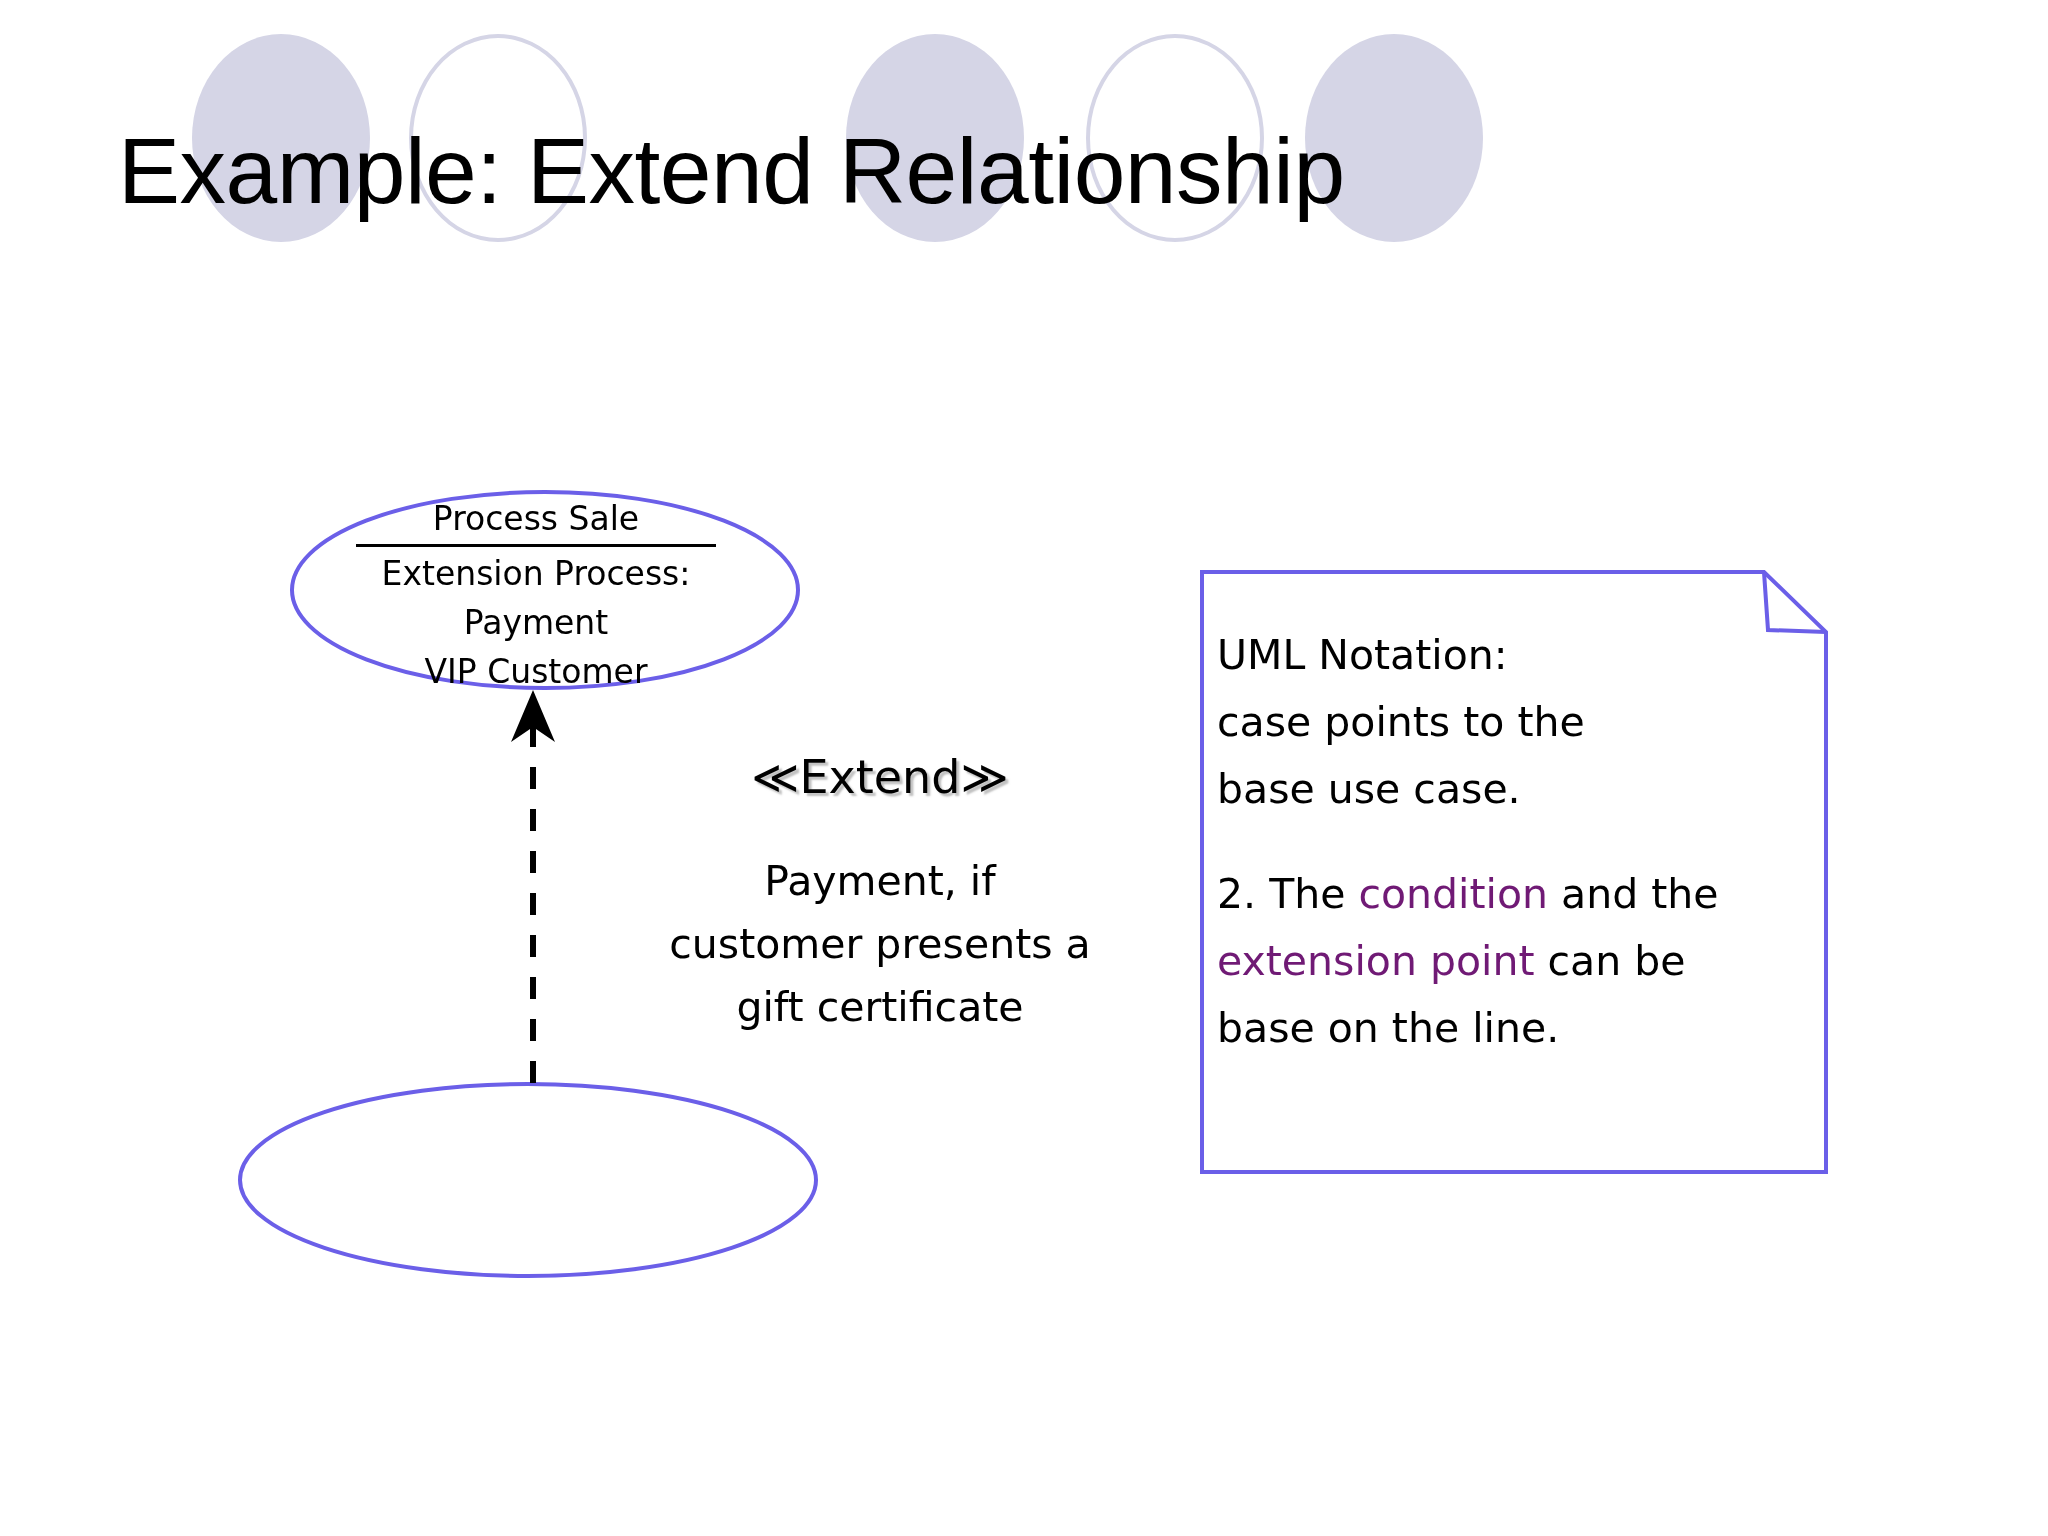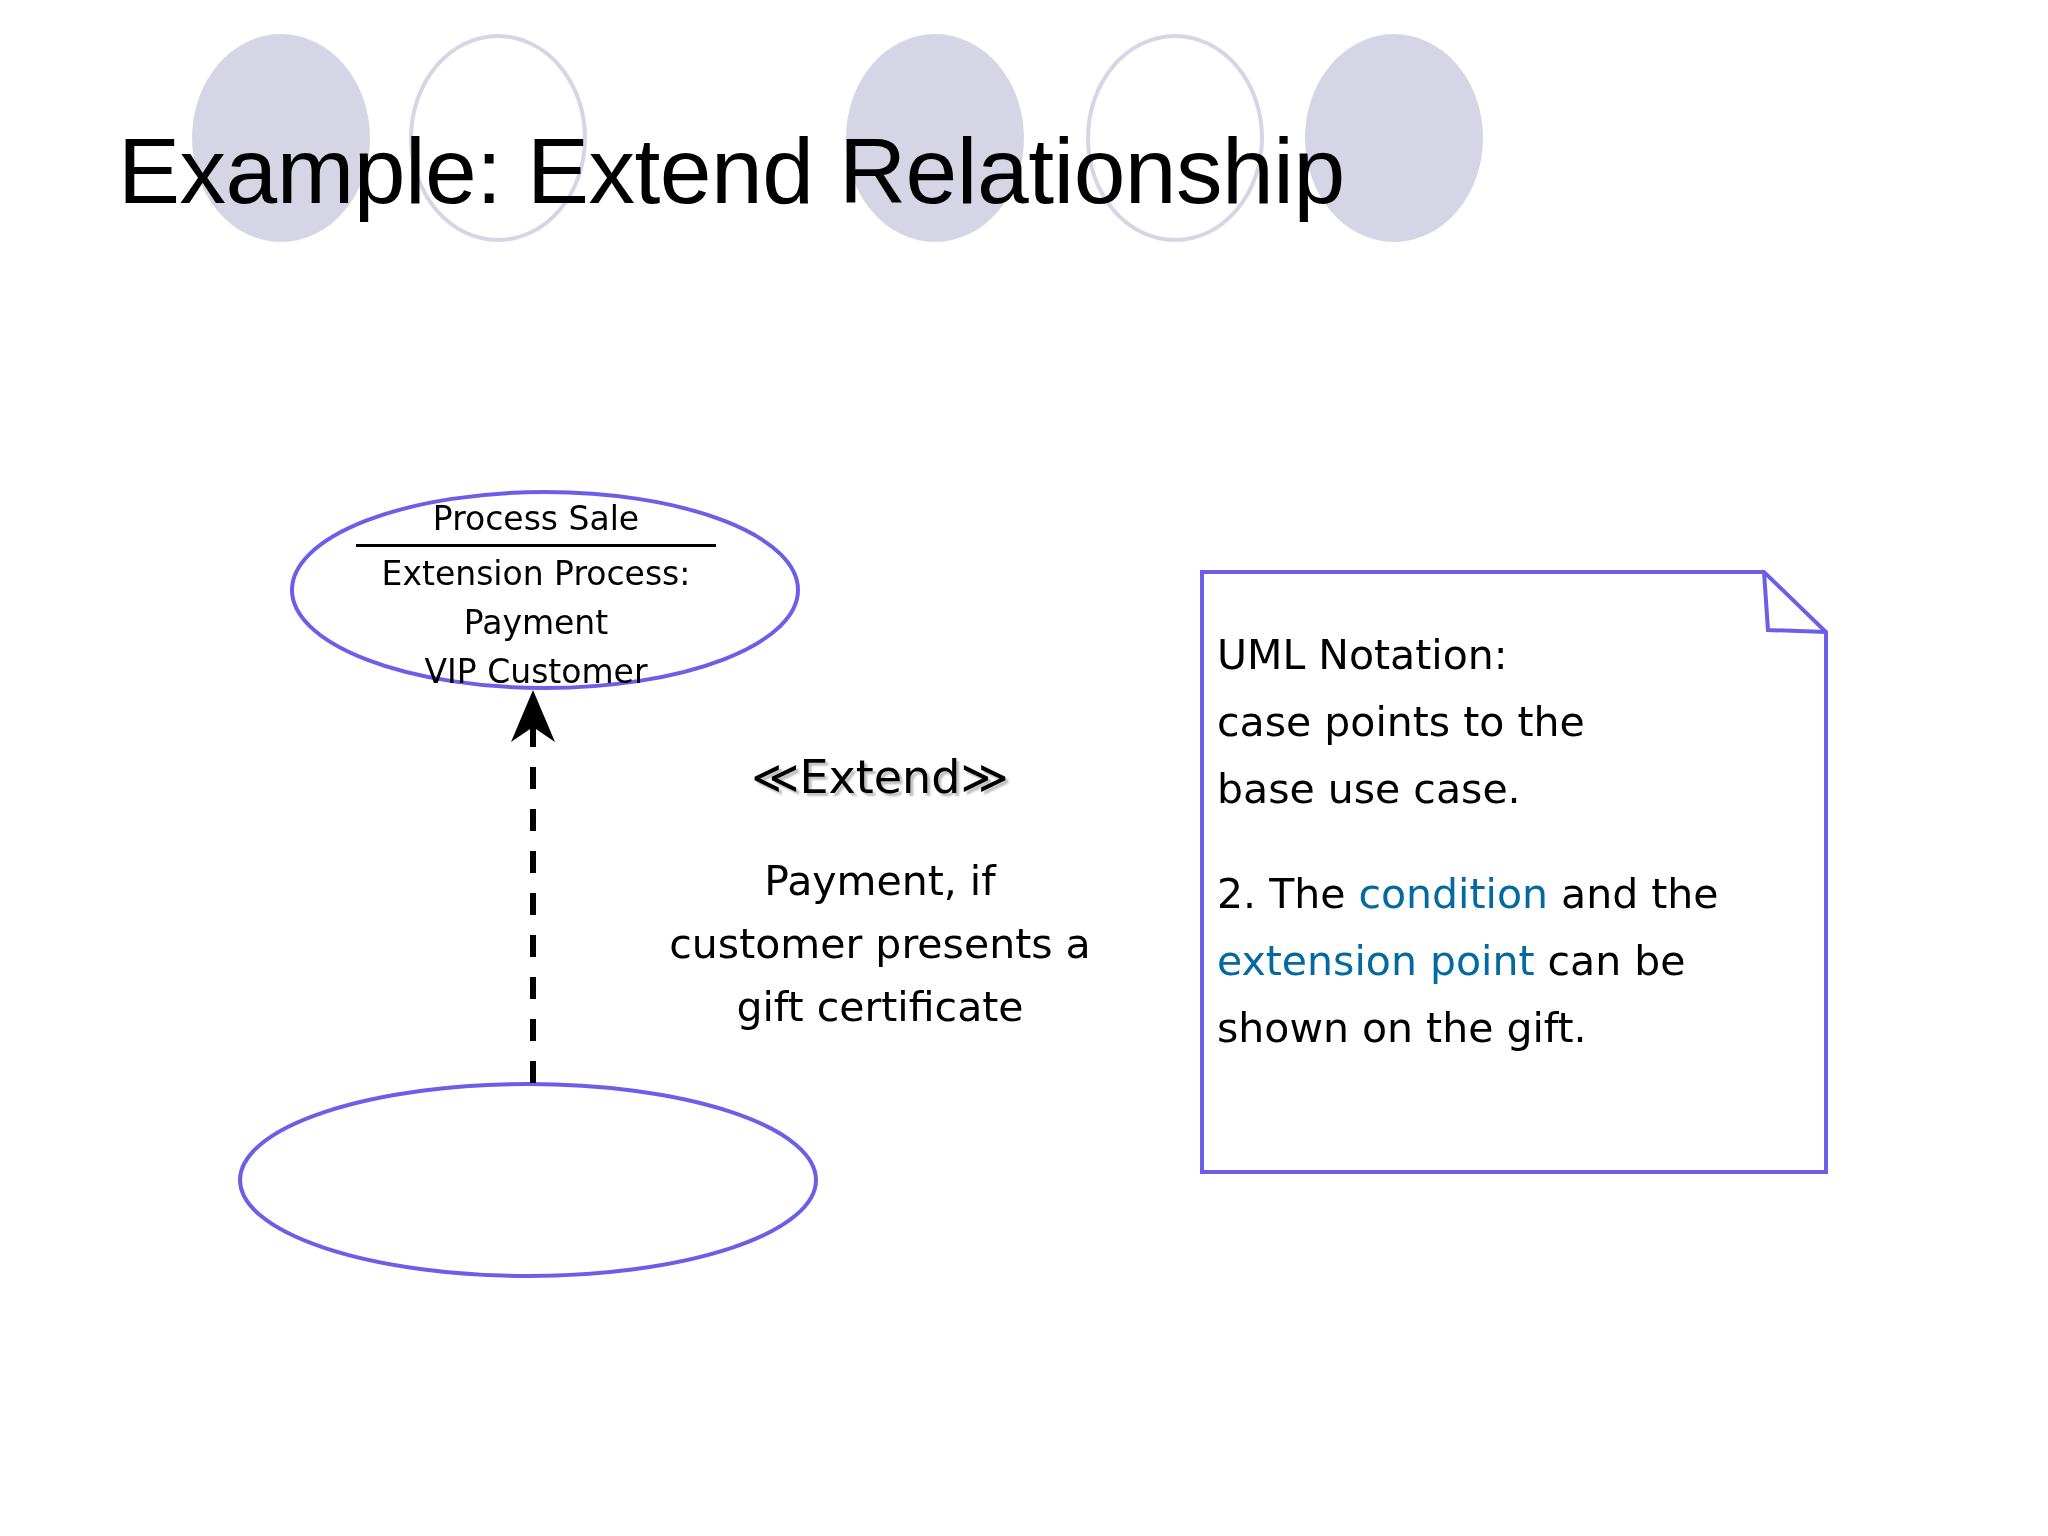--- a/index.html
+++ b/index.html
@@ -135,21 +135,21 @@
     color: #000000;
     font-family: "DejaVu Sans", sans-serif;
   }
   .note-text p {
     margin: 4px;
   }
   .note-gap {
     height: 34px;
   }
   .accent {
-    color: #0369a1;
+    color: #701a75;
     text-align: right;
   }
   .num-indent {
     display: inline-block;
     width: 62px;
   }
 </style>
 </head>
 <body>
 
@@ -197,17 +197,17 @@
       <div>gift certificate</div>
     </div>
 
     <div class="note-text">
       <p>UML Notation:</p>
       <p>case points to the</p>
       <p>base use case.</p>
       <div class="note-gap"></div>
       <p><span>2. The </span><span class="accent">condition</span><span> and the</span></p>
       <p><span class="accent">extension point</span><span> can be</span></p>
-      <p>shown on the gift.</p>
+      <p>base on the line.</p>
     </div>
 
   </div>
 </div>
 
 </body></html>

